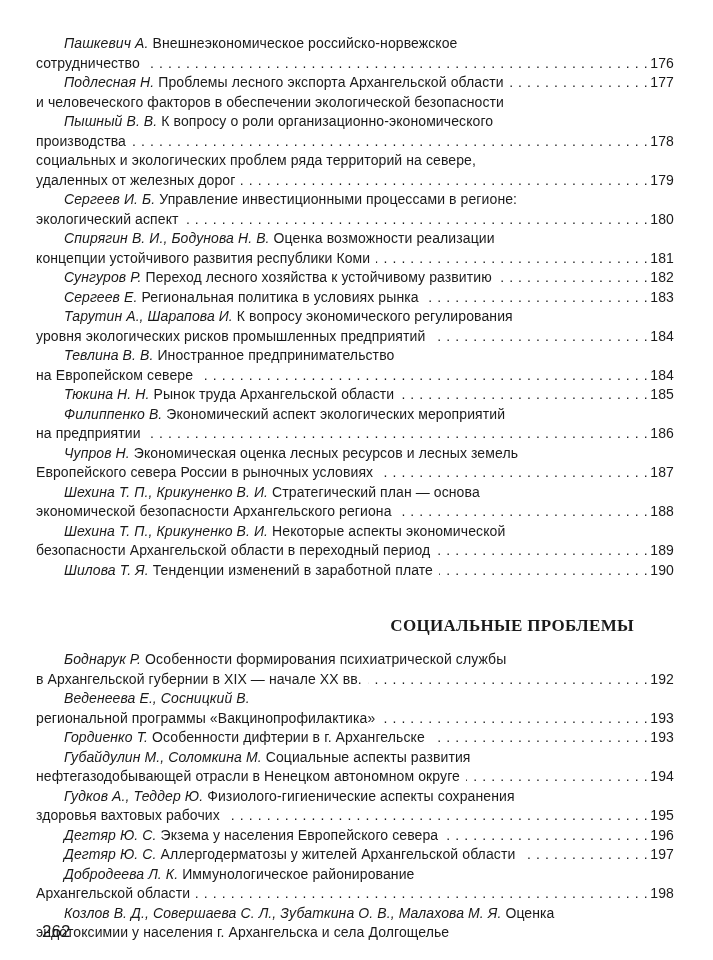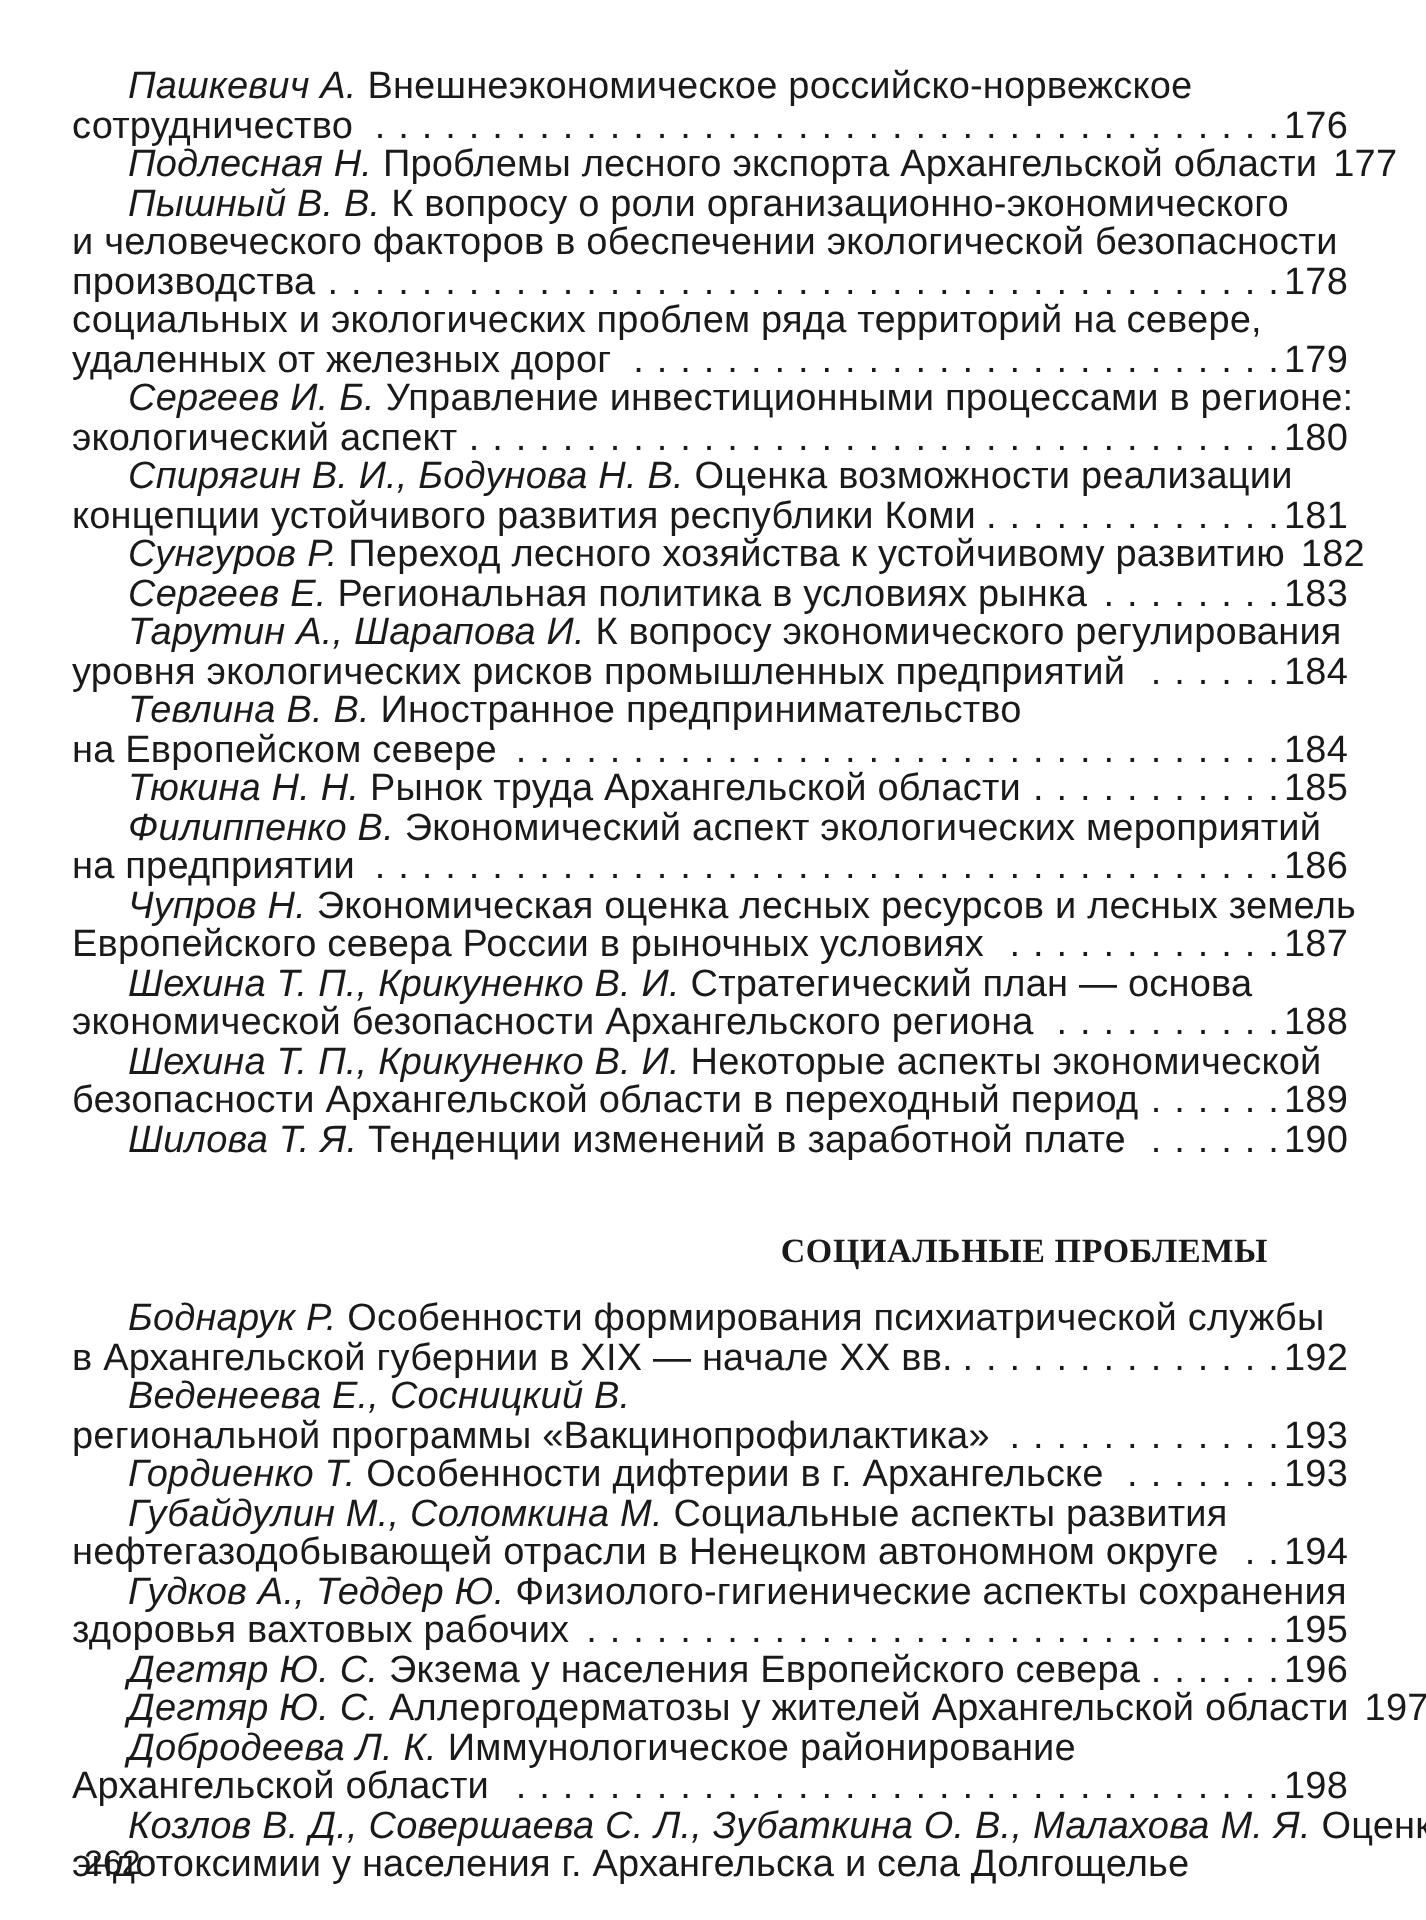--- a/index.html
+++ b/index.html
@@ -15,21 +15,21 @@
       color: #1a1a1a;
       font-family: "Liberation Sans", sans-serif;
     }
     .page {
       position: absolute;
       left: 36px;
       top: 34px;
       width: 638px;
     }
     .toc {
-      font-size: 19px;
+      font-size: 14px;
       line-height: 19.5px;
       letter-spacing: 0.1px;
     }
     .entry {
       margin: 0;
     }
     .line {
       display: flex;
       white-space: nowrap;
       height: 19.5px;
@@ -96,27 +96,27 @@
       <div class="entry">
         <div class="line first">
           <span class="author">Подлесная Н.</span>
           <span>&nbsp;</span>
           <span class="title-text">Проблемы лесного экспорта Архангельской области</span>
           <span class="leader"></span>
           <span class="pagenum">177</span>
         </div>
       </div>
       <div class="entry">
+        <div class="line">
+          <span class="title-text">и человеческого факторов в обеспечении экологической безопасности</span>
+        </div>
         <div class="line first">
           <span class="author">Пышный В. В.</span>
           <span>&nbsp;</span>
           <span class="title-text">К вопросу о роли организационно-экономического</span>
-        </div>
-        <div class="line">
-          <span class="title-text">и человеческого факторов в обеспечении экологической безопасности</span>
         </div>
         <div class="line">
           <span class="title-text">производства</span>
           <span class="leader"></span>
           <span class="pagenum">178</span>
         </div>
       </div>
       <div class="entry">
         <div class="line">
           <span class="title-text">социальных и экологических проблем ряда территорий на севере,</span>

